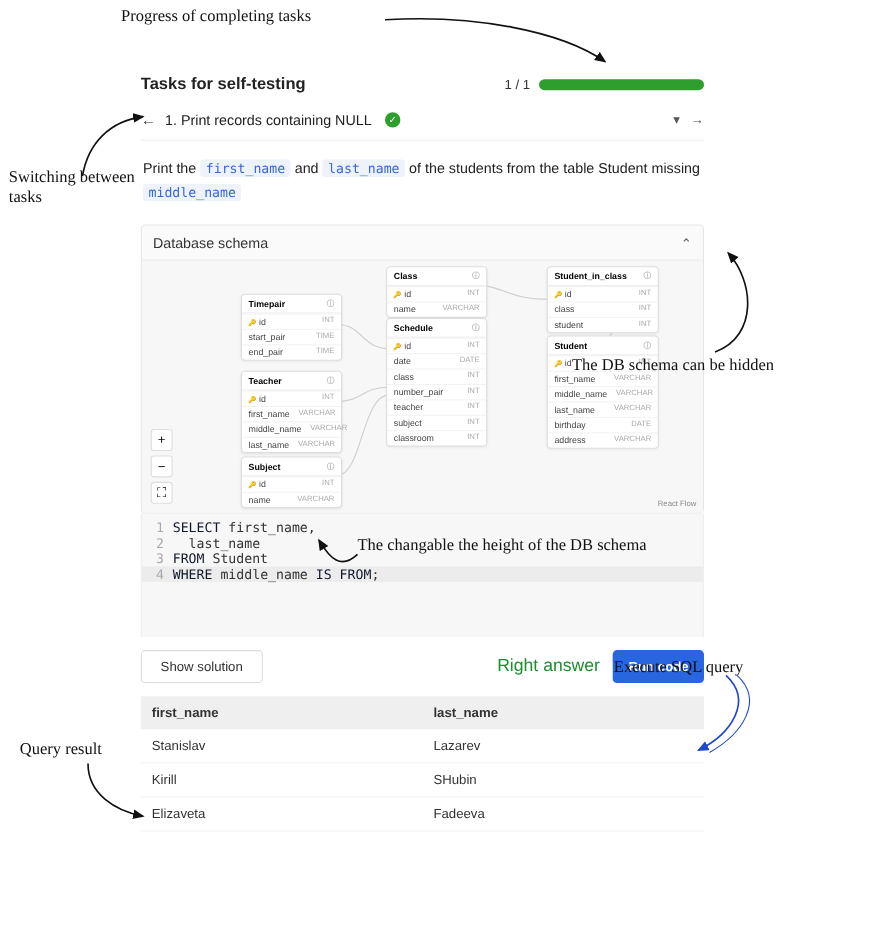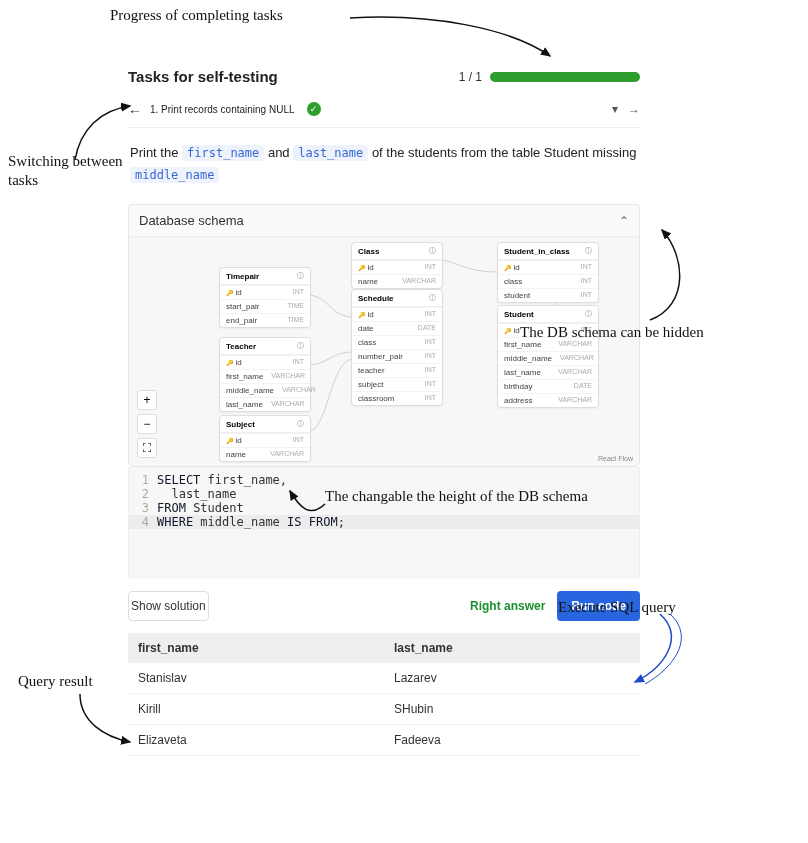--- a/index.html
+++ b/index.html
@@ -10,21 +10,21 @@
   .main { position: absolute; left: 128px; top: 68px; width: 512px; }
   .hdr { display: flex; align-items: center; justify-content: space-between; margin-bottom: 10px; }
   .title { font-size: 15px; font-weight: 700; color: #222; }
   .progress-wrap { display: flex; align-items: center; gap: 8px; }
   .progress-count { font-size: 12px; color: #333; }
   .progress-bar { width: 150px; height: 10px; border-radius: 5px; background: #2e9e2e; }
 
   .tasknav { display: flex; align-items: center; justify-content: space-between; padding: 6px 0 10px; border-bottom: 1px solid #eee; }
   .tasknav-left { display: flex; align-items: center; gap: 8px; }
   .back-arrow { font-size: 14px; color: #333; cursor: pointer; }
-  .task-title { font-size: 10px; color: #222; }
+  .task-title { font-size: 13px; color: #222; }
   .check-badge { display: inline-flex; width: 14px; height: 14px; border-radius: 50%; background: #2e9e2e; color: #fff; font-size: 9px; align-items: center; justify-content: center; margin-left: 4px; }
   .tasknav-right { display: flex; gap: 10px; }
   .nav-ico { font-size: 12px; color: #555; cursor: pointer; }
 
   .prompt { font-size: 13px; color: #222; padding: 14px 2px 18px; line-height: 1.7; text-align: justify; }
   .code-chip { background: #eef2fb; color: #3668d6; border-radius: 3px; padding: 1px 5px; font-family: ui-monospace, Menlo, Consolas, monospace; font-size: 12px; }
 
   .schema-panel { border: 1px solid #e6e6e6; border-radius: 4px; background: #fafafa; }
   .schema-header { display: flex; justify-content: space-between; align-items: center; padding: 8px 10px; font-size: 13px; color: #333; cursor: pointer; }
   .chev { font-size: 12px; color: #666; }
@@ -43,23 +43,23 @@
   .rf-attr { position: absolute; right: 6px; bottom: 4px; font-size: 7px; color: #888; }
 
   .editor { background: #f7f7f7; border-left:1px solid #eee; border-right:1px solid #eee; padding: 6px 0 50px; font-family: ui-monospace, Menlo, Consolas, monospace; font-size: 12px; }
   .ed-line { display: flex; }
   .ed-line.hl { background: #ececec; }
   .gutter { width: 28px; text-align: right; padding-right: 8px; color: #aaa; user-select: none; }
   .code { white-space: pre; color: #333; }
   .kw { color: #0f172a; }
 
   .runbar { display: flex; justify-content: space-between; align-items: center; padding: 12px 0; }
-  .show-sol { border: 1px solid #ddd; background: #fff; border-radius: 4px; padding: 7px 2px; font-size: 12px; color: #333; cursor: pointer; }
+  .show-sol { border: 1px solid #ddd; background: #fff; border-radius: 4px; padding: 7px 17px; font-size: 12px; color: #333; cursor: pointer; }
   .run-right { display: flex; align-items: center; gap: 12px; }
-  .right-answer { color: #1a8f2e; font-size: 12px; font-weight: 700; }
+  .right-answer { color: #1a8f2e; font-size: 16px; font-weight: 400; }
   .run-btn { background: #2866e0; color: #fff; border: none; border-radius: 4px; padding: 8px 14px; font-size: 12px; font-weight: 600; cursor: pointer; }
 
   .results { }
   .res-head, .res-row { display: flex; }
   .res-head { background: #efefef; font-weight: 600; }
   .res-row { border-bottom: 1px solid #f2f2f2; }
   .res-cell { flex: 1; padding: 8px 10px; font-size: 12px; color: #333; }
 </style>
 </head>
 <body>

